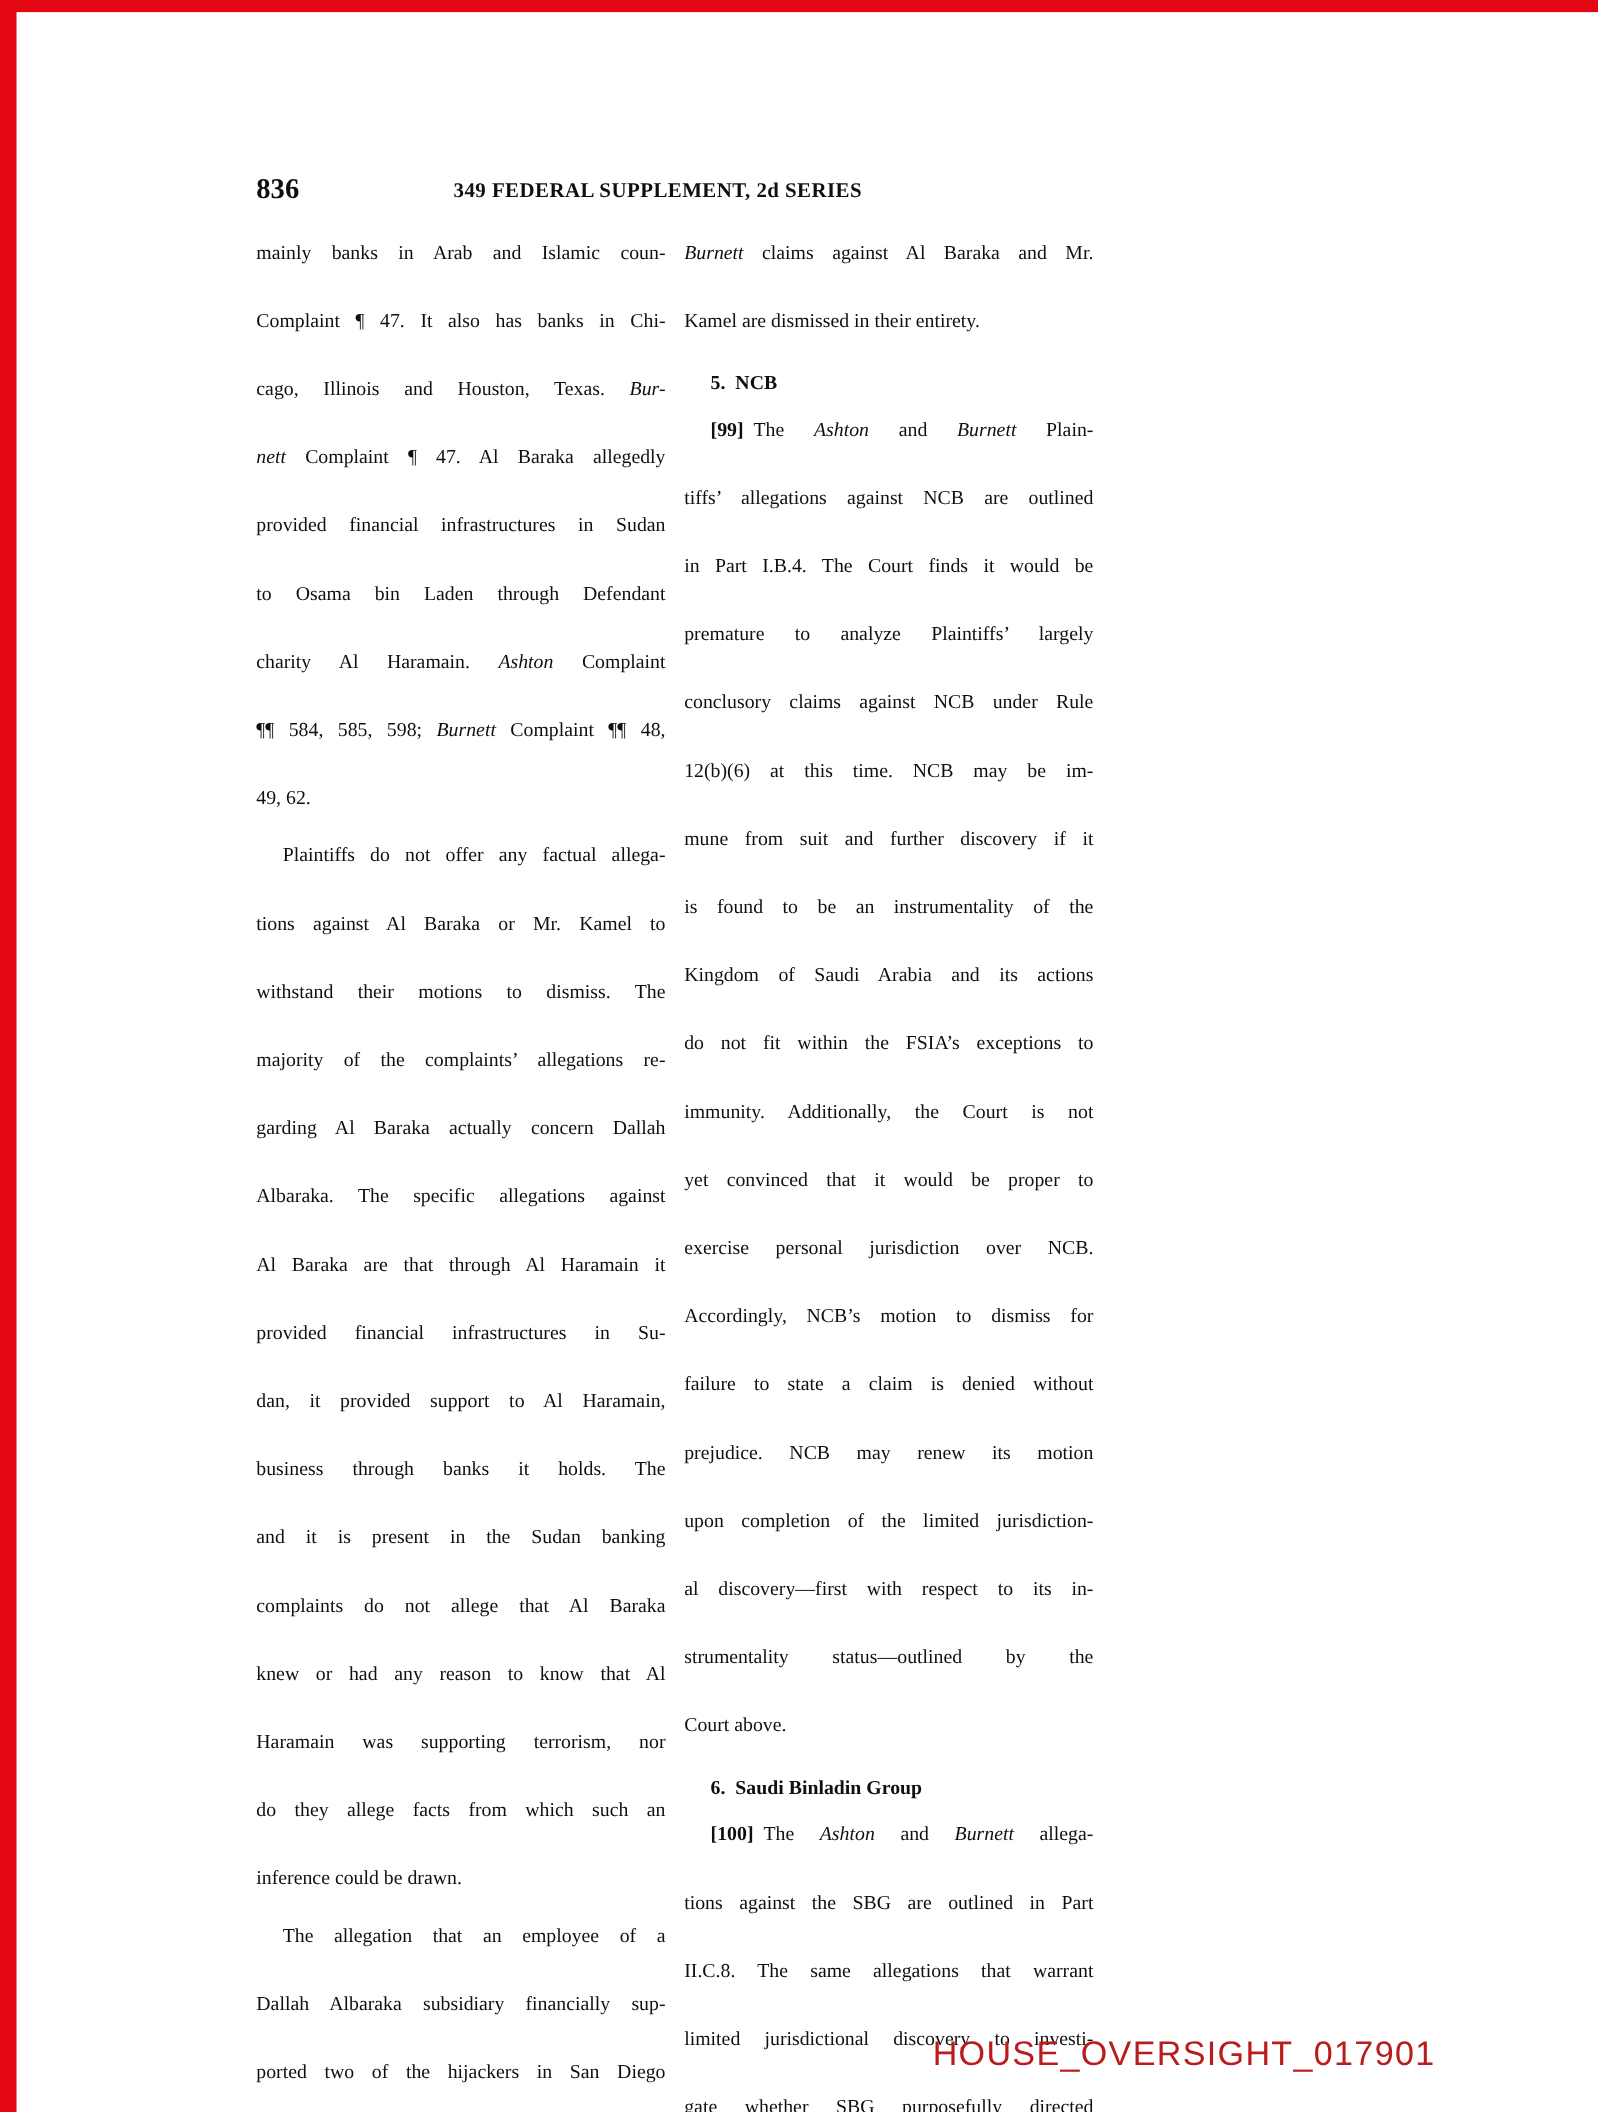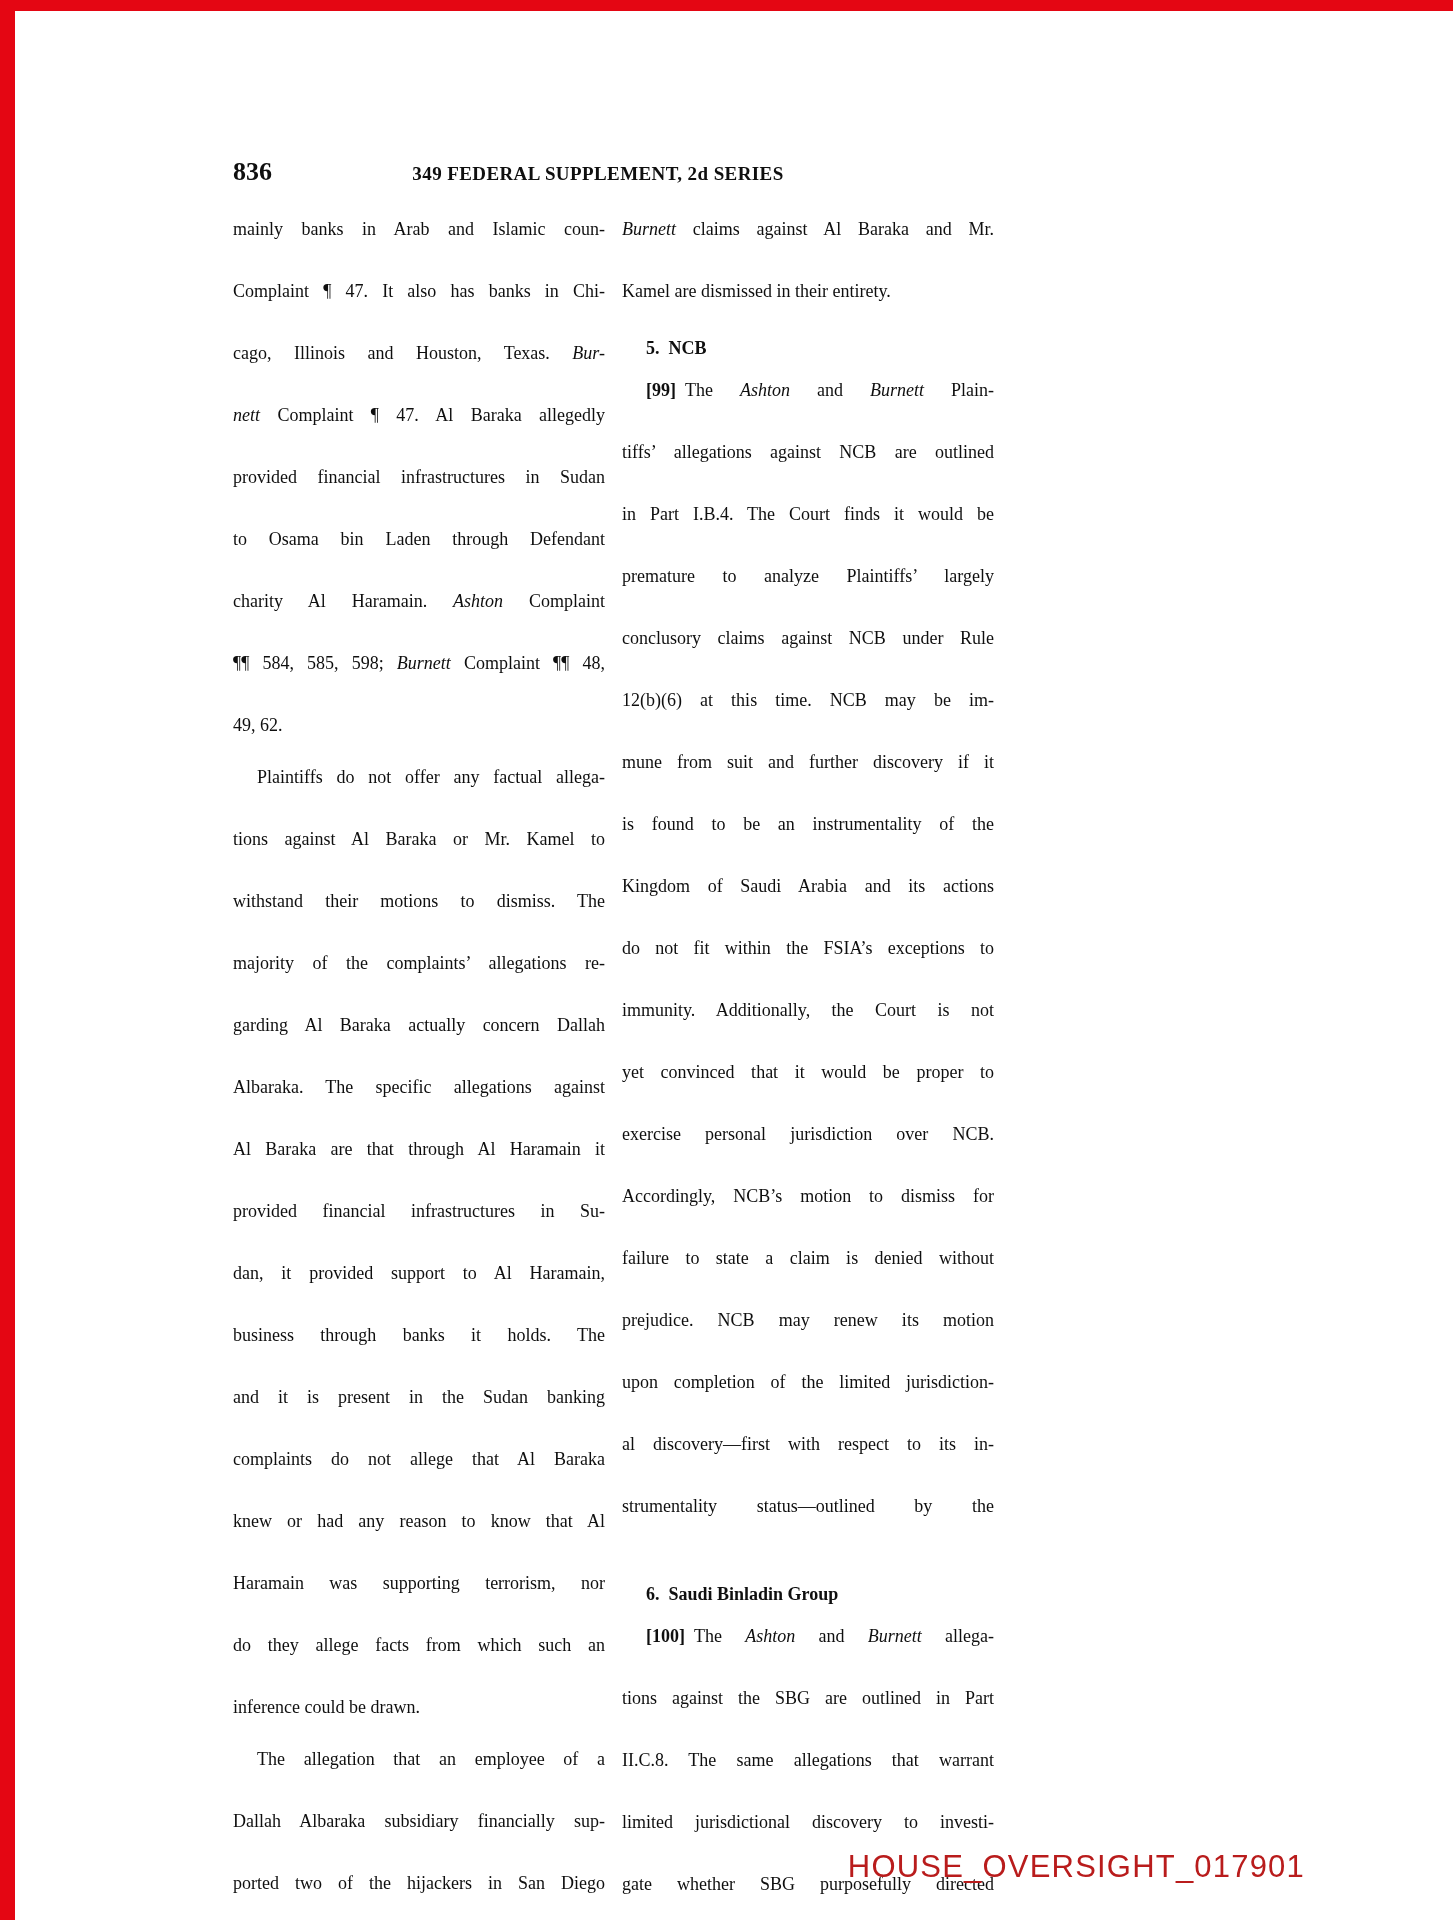--- a/index.html
+++ b/index.html
@@ -95,20 +95,21 @@
       <div class="line j">do not fit within the FSIA’s exceptions to</div>
       <div class="line j">immunity.  Additionally, the Court is not</div>
       <div class="line j">yet convinced that it would be proper to</div>
       <div class="line j">exercise personal jurisdiction over NCB.</div>
       <div class="line j">Accordingly, NCB’s motion to dismiss for</div>
       <div class="line j">failure to state a claim is denied without</div>
       <div class="line j">prejudice.  NCB may renew its motion</div>
       <div class="line j">upon completion of the limited jurisdiction-</div>
       <div class="line j">al discovery—first with respect to its in-</div>
       <div class="line j">strumentality status—outlined by the</div>
+      <div class="line">Court above.</div>
     </div>
     <div class="heading">6.  Saudi Binladin Group</div>
     <div class="para">
       <div class="line j first"><b>[100]</b> The <i>Ashton</i> and <i>Burnett</i> allega-</div>
       <div class="line j">tions against the SBG are outlined in Part</div>
       <div class="line j">II.C.8. The same allegations that warrant</div>
       <div class="line j">limited jurisdictional discovery to investi-</div>
       <div class="line j">gate whether SBG purposefully directed</div>
     </div>
   </div>

